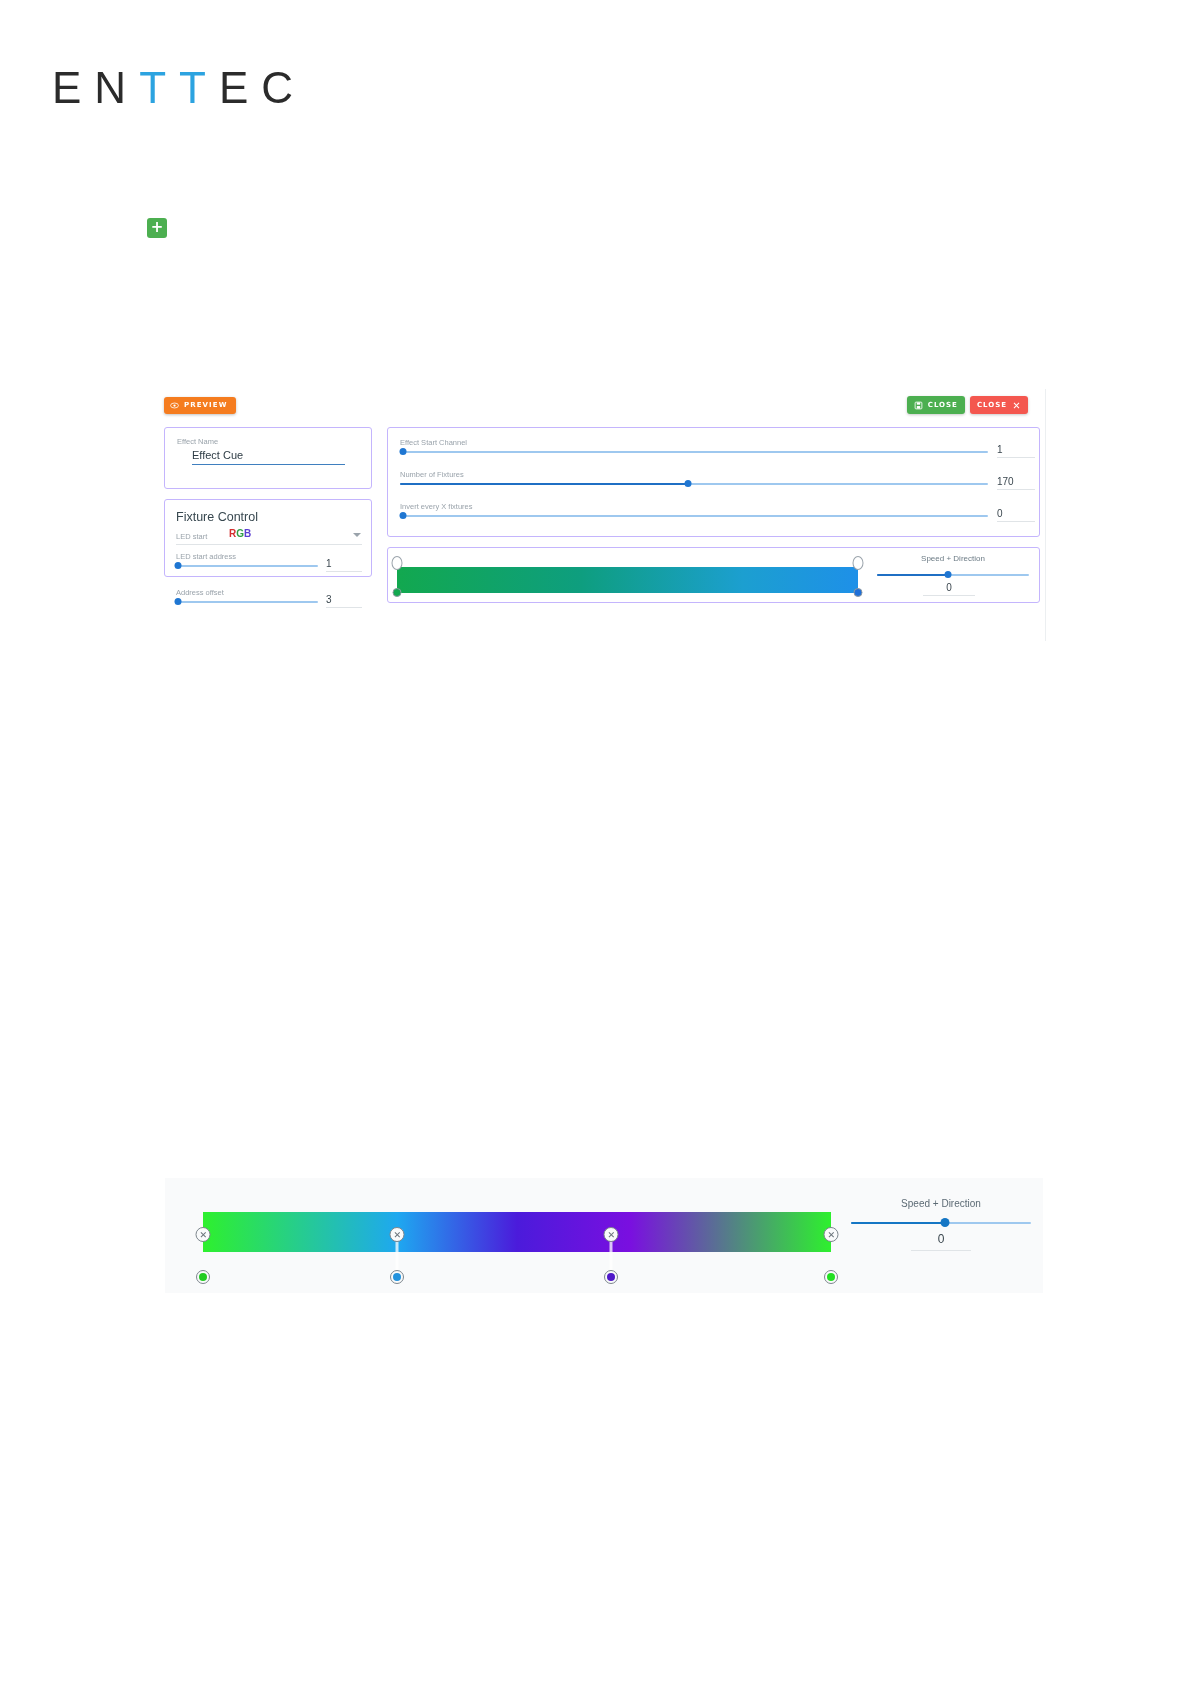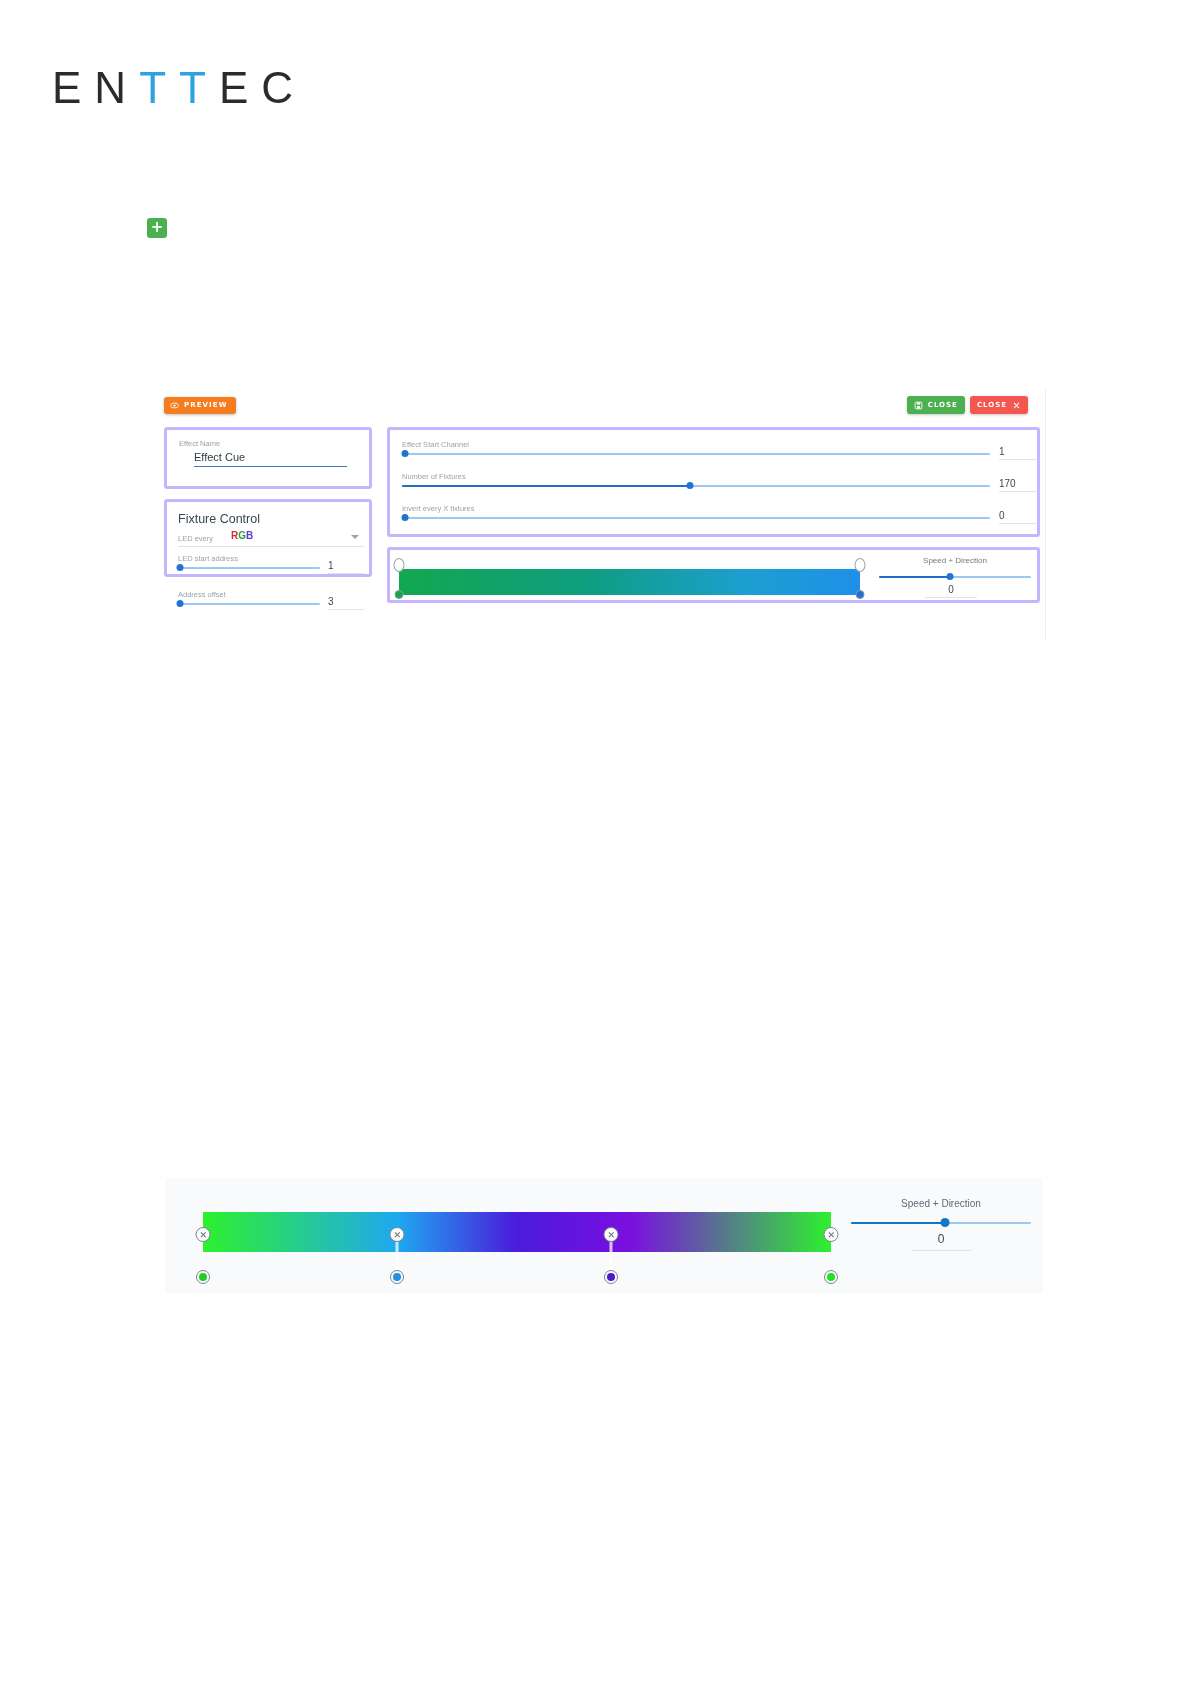--- a/index.html
+++ b/index.html
@@ -106,21 +106,21 @@
     box-shadow: 0 1px 3px rgba(0,0,0,.22);
   }
   .hdr-btn.save { background: #4caf50; }
   .hdr-btn.close { background: #f4574f; justify-content: flex-end; }
   .mini-ic { width: 9px; height: 9px; display: block; }
 
   
   .card {
     position: absolute;
     background: #ffffff;
-    border: 3px solid #c4b5fd;
+    border: 1px solid #c4b5fd;
     border-radius: 3px;
   }
   .card-name   { left: 9px;   top: 38px;  width: 208px; height: 62px; }
   .card-fix    { left: 9px;   top: 110px; width: 208px; height: 78px; }
   .card-params { left: 232px; top: 38px;  width: 653px; height: 110px; }
   .card-grad   { left: 232px; top: 158px; width: 653px; height: 56px; }
 
   .field-label {
     font-size: 7.5px;
     color: #9aa3ab;
@@ -345,21 +345,21 @@
       </div>
     </div>
 
     <div class="card card-name">
       <div class="field-label eff-name-label">Effect Name</div>
       <input class="eff-name-input" value="Effect Cue" style="">
     </div>
 
     <div class="card card-fix">
       <div class="fix-title">Fixture Control</div>
-      <div class="field-label fix-led-label">LED every</div>
+      <div class="field-label fix-led-label">LED start</div>
       <div class="fix-led-value"><span class="r">R</span><span class="g">G</span><span class="b">B</span></div>
       <div class="led-select-line"></div>
       <div class="caret"></div>
 
       <div class="srow" style="left:11px; top:52px; width:186px;">
         <div class="field-label lbl">LED start address</div>
         <div class="track" style="width:142px;">
           <div class="fill" style="width:2px;"></div>
           <div class="knob" style="left:2px;"></div>
         </div>

